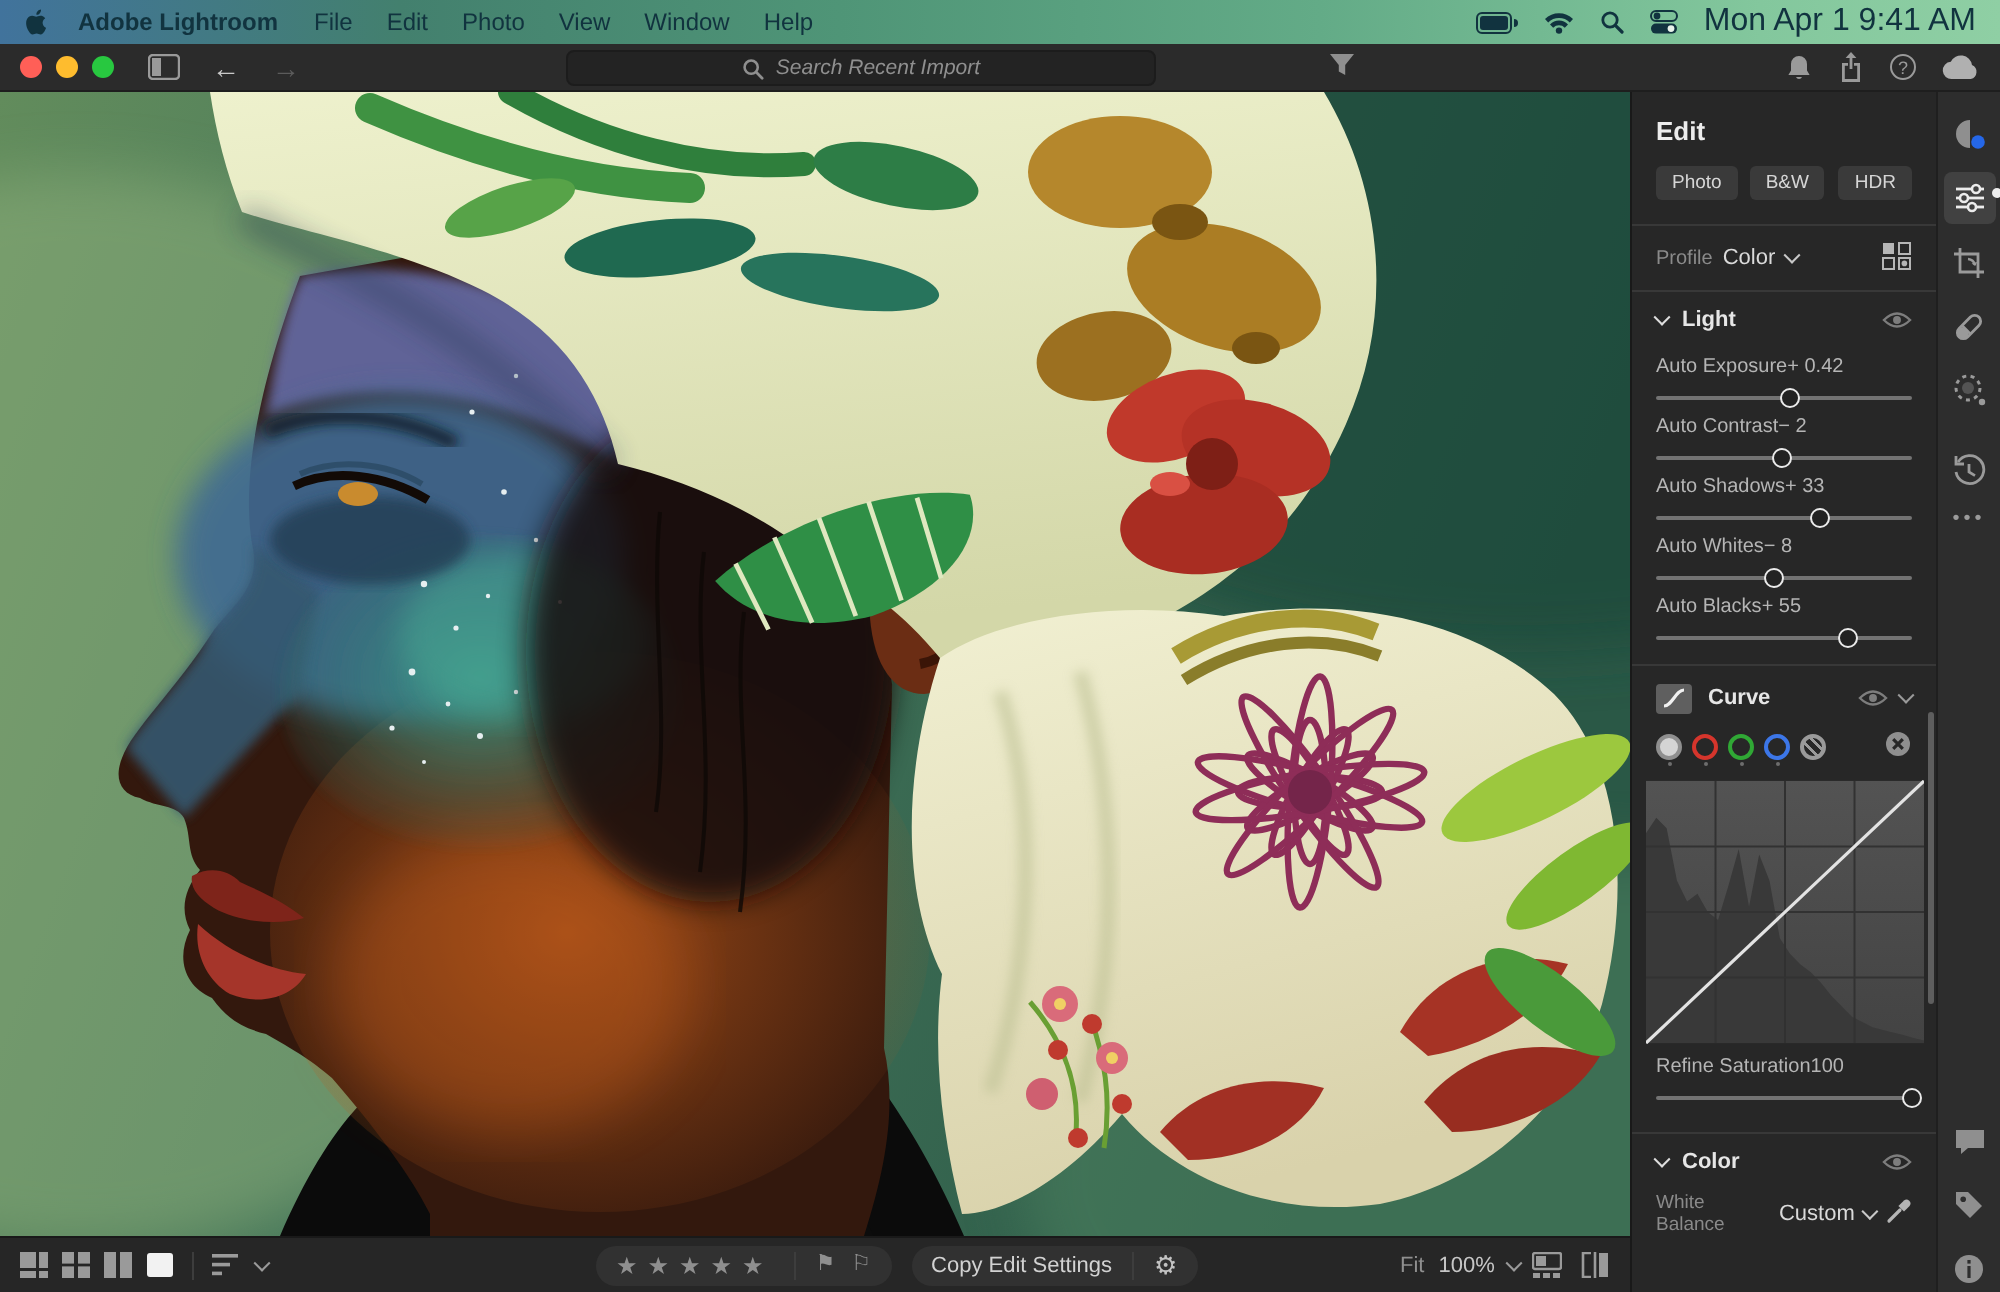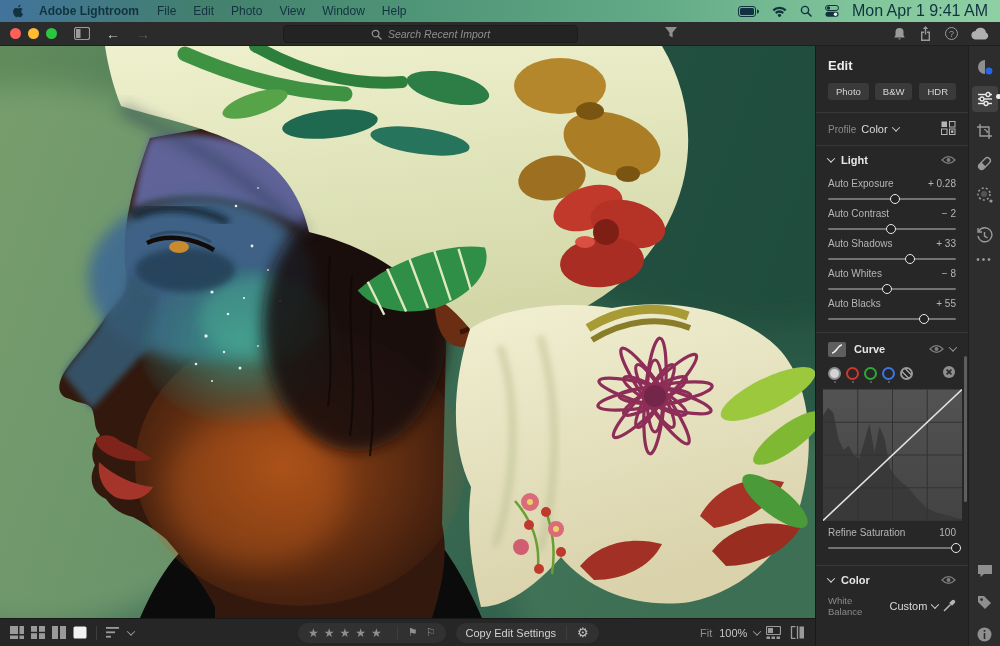--- a/index.html
+++ b/index.html
@@ -68,21 +68,21 @@
   .ep-btn { background:#3a3a3a; border-radius:3px; padding:3px 8px; font-size:9.5px; color:#d6d6d6; }
   .ep-btn.hdr { margin-left:auto; }
   .profile-row { display:flex; align-items:center; height:32px; gap:5px; }
   .dimlab { color:#8a8a8a; }
   .val { color:#dadada; font-size:11px; }
   .sec-head { display:flex; align-items:center; height:28px; gap:7px; }
   .sec-label { font-weight:bold; color:#e6e6e6; font-size:11px; }
   .head-right { margin-left:auto; display:flex; align-items:center; gap:6px; }
 
   .slider { margin:4px 0 8px; }
-  .srow { display:flex; justify-content:space-between; font-size:10px; color:#b5b5b5; }
+  .srow { display:flex; font-size:10px; color:#b5b5b5; }
   .track { position:relative; height:2px; background:#737373; border-radius:2px; margin:9px 0 2px; }
   .knob { position:absolute; top:50%; transform:translate(-50%,-50%); width:10px; height:10px;
     border-radius:50%; background:#222; border:1.5px solid #eaeaea; }
 
   .curve-head { display:flex; align-items:center; height:28px; gap:8px; margin-top:2px; }
   .curve-chip { width:18px; height:15px; background:#5f5f5f; border-radius:2px; display:flex;
     align-items:center; justify-content:center; }
   .channels { display:flex; align-items:center; gap:5px; margin:2px 0 8px; }
   .chan { width:13px; height:13px; border-radius:50%; position:relative; }
   .chan::after { content:""; position:absolute; left:50%; bottom:-5px; width:2px; height:2px;
@@ -473,21 +473,21 @@
           <svg width="15" height="10" viewBox="0 0 16 10">
             <path d="M1 5 Q8 -2 15 5 Q8 12 1 5 Z" fill="none" stroke="#7d7d7d" stroke-width="1.2"></path>
             <circle cx="8" cy="5" r="2.1" fill="#7d7d7d"></circle>
           </svg>
         </span>
       </div>
       <div id="light-sliders">
           <div class="slider">
             <div class="srow">
               <span>Auto Exposure</span>
-              <span>+ 0.28</span>
+              <span>+ 0.42</span>
             </div>
             <div class="track">
               <div class="knob" style="left: 52%;"></div>
             </div>
           </div>
           <div class="slider">
             <div class="srow">
               <span>Auto Contrast</span>
               <span>− 2</span>
             </div>

